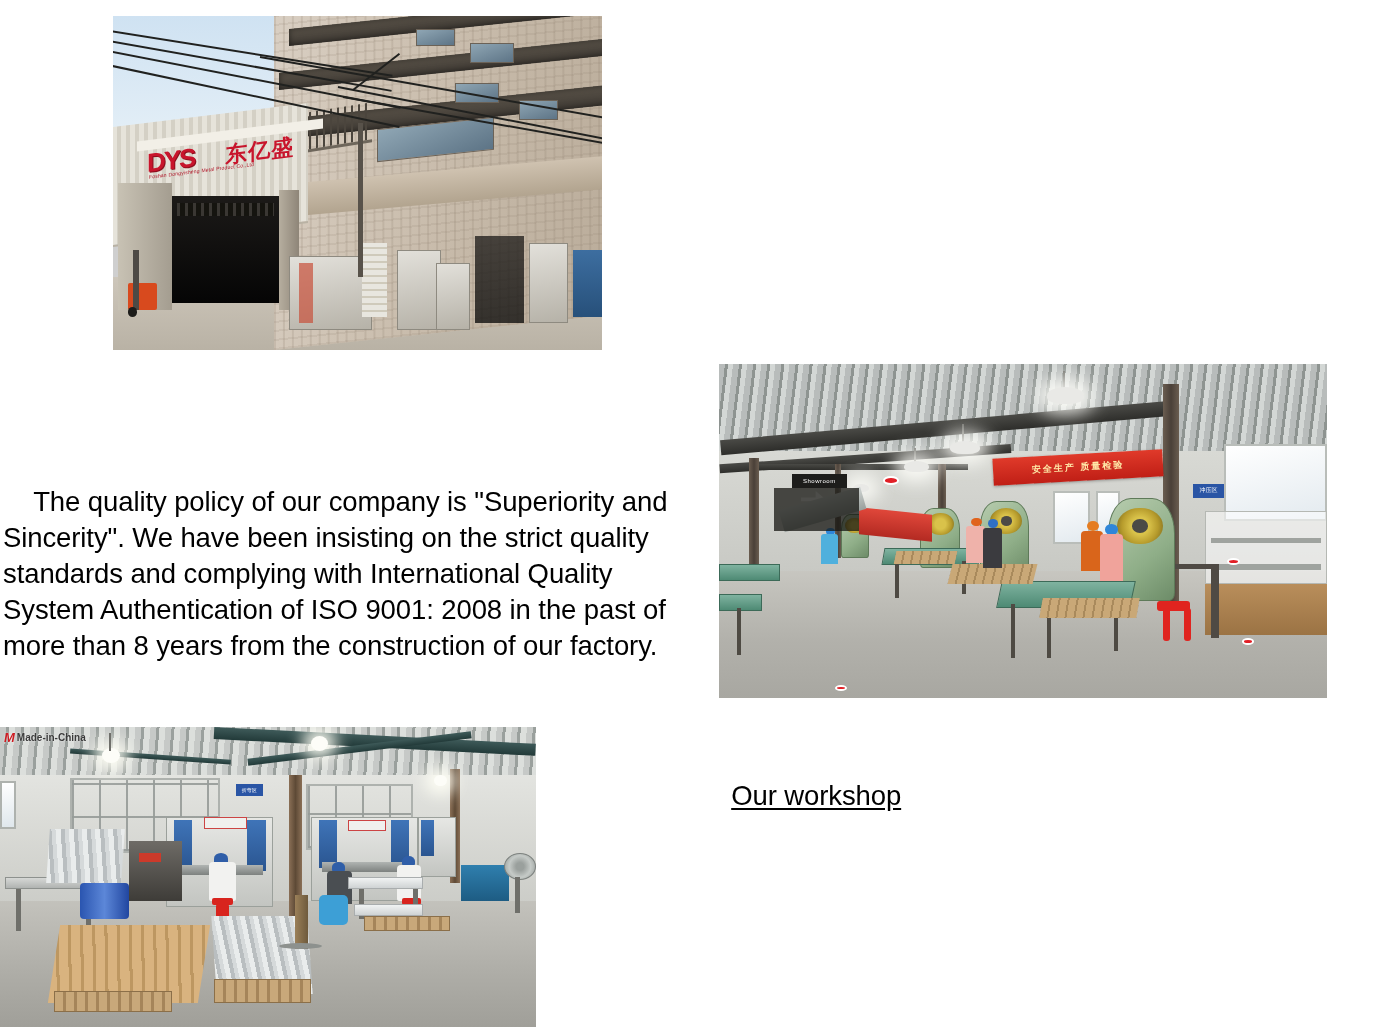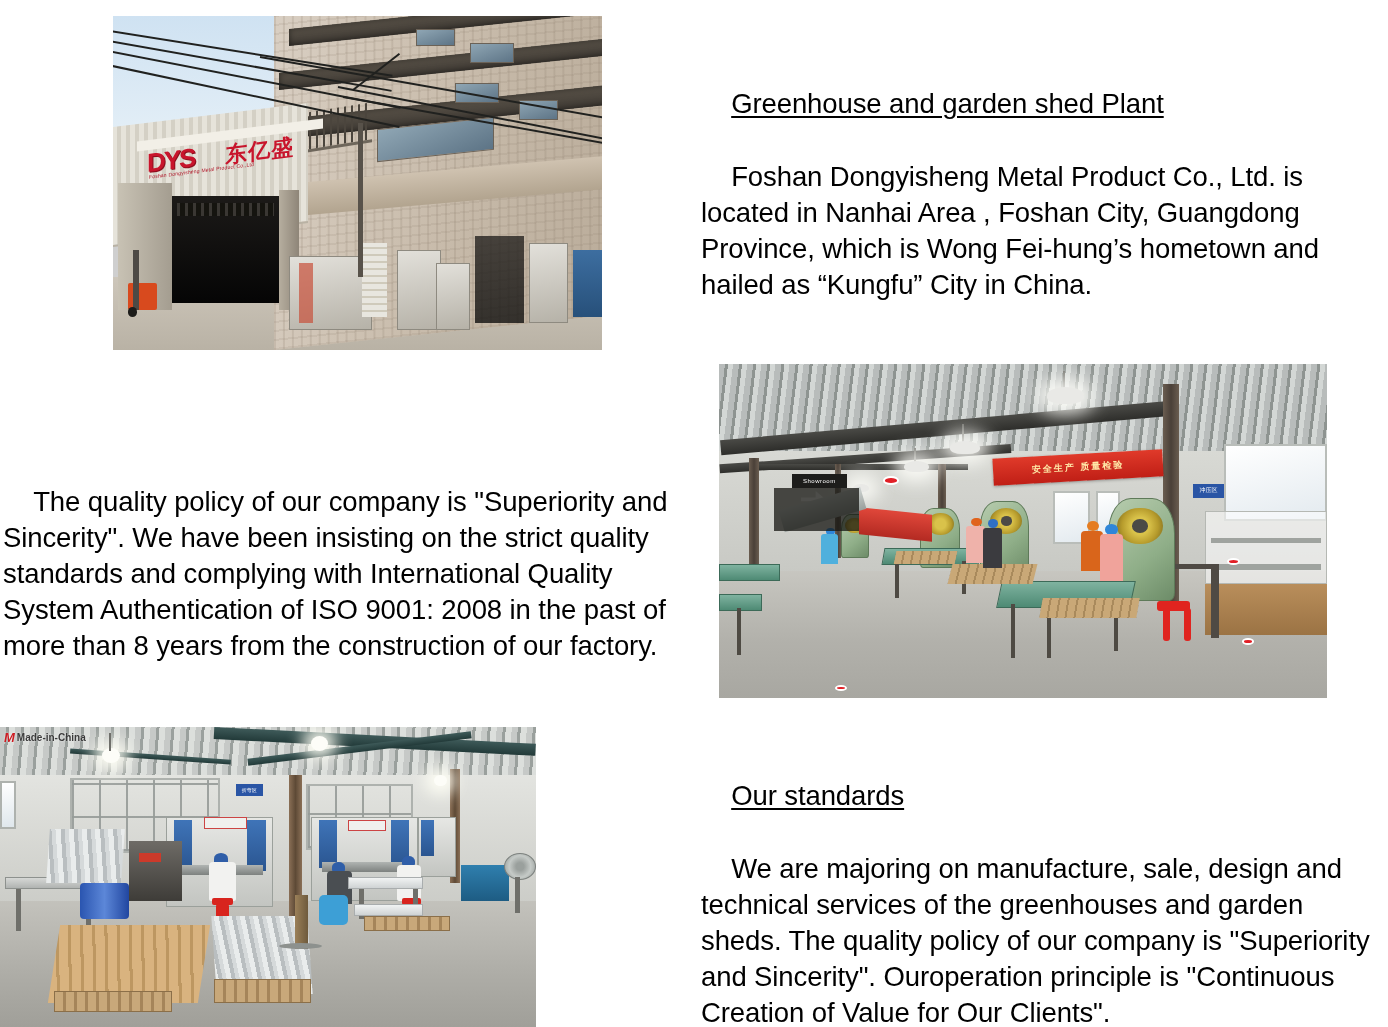--- a/index.html
+++ b/index.html
@@ -401,29 +401,24 @@
       <div class="lay" style="left:55%;top:56%;width:2.4%;height:18%;background:linear-gradient(90deg,#9b8059,#6e5a3c);"></div>
       <div class="lay" style="left:52%;top:72%;width:8%;height:2%;background:#8d918e;border-radius:50%;"></div>
     </div>
 
     <div class="watermark">
       <span class="wm-m">M</span>
       <span>Made-in-China</span>
     </div>
   </div>
 
-  <div class="textblock" id="block-intro">
-    <span class="heading">Greenhouse and garden shed Plant</span><br>
-    <span>Foshan Dongyisheng Metal Product Co., Ltd. is located in Nanhai Area , Foshan City, Guangdong Province, which is Wong Fei-hung’s hometown and hailed as “Kungfu” City in China.</span>
-  </div>
 
   <div class="textblock" id="block-workshop">
     <br>
     <span>The quality policy of our company is "Superiority and Sincerity". We have been insisting on the strict quality standards and complying with International Quality
 System Authentication of ISO 9001: 2008 in the past of more than 8 years from the construction of our factory.</span>
   </div>
 
   <div class="textblock" id="block-advantage">
-    <span class="heading">Our standards</span><br>
-    <span>We are majoring on manufacture, sale, design and technical services of the greenhouses and garden sheds. The quality policy of our company is "Superiority and Sincerity". Ouroperation principle is "Continuous Creation of Value for Our Clients".</span>
+    <span class="heading">Our workshop</span><br>
   </div>
 
 </div>
 
 </body></html>

